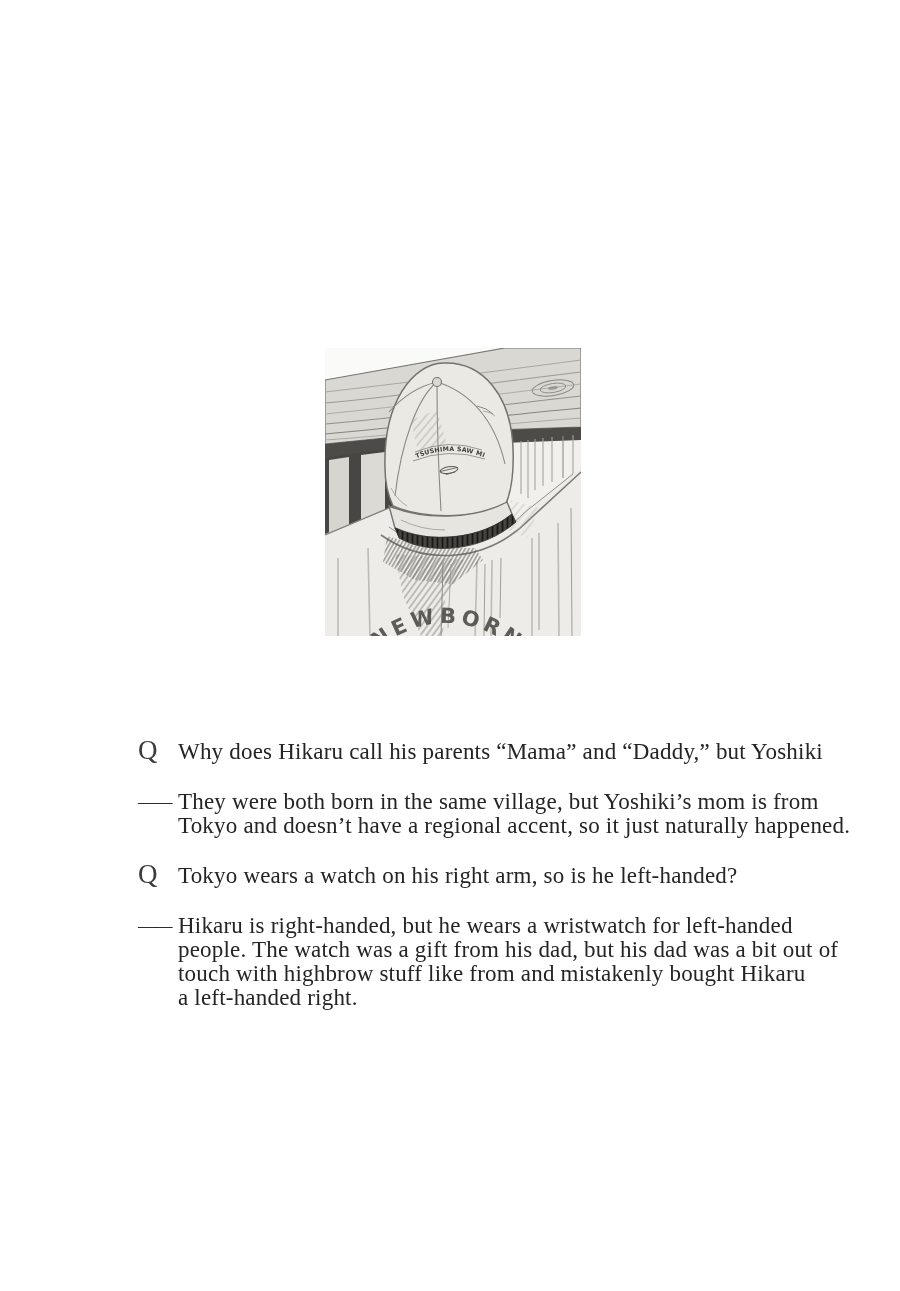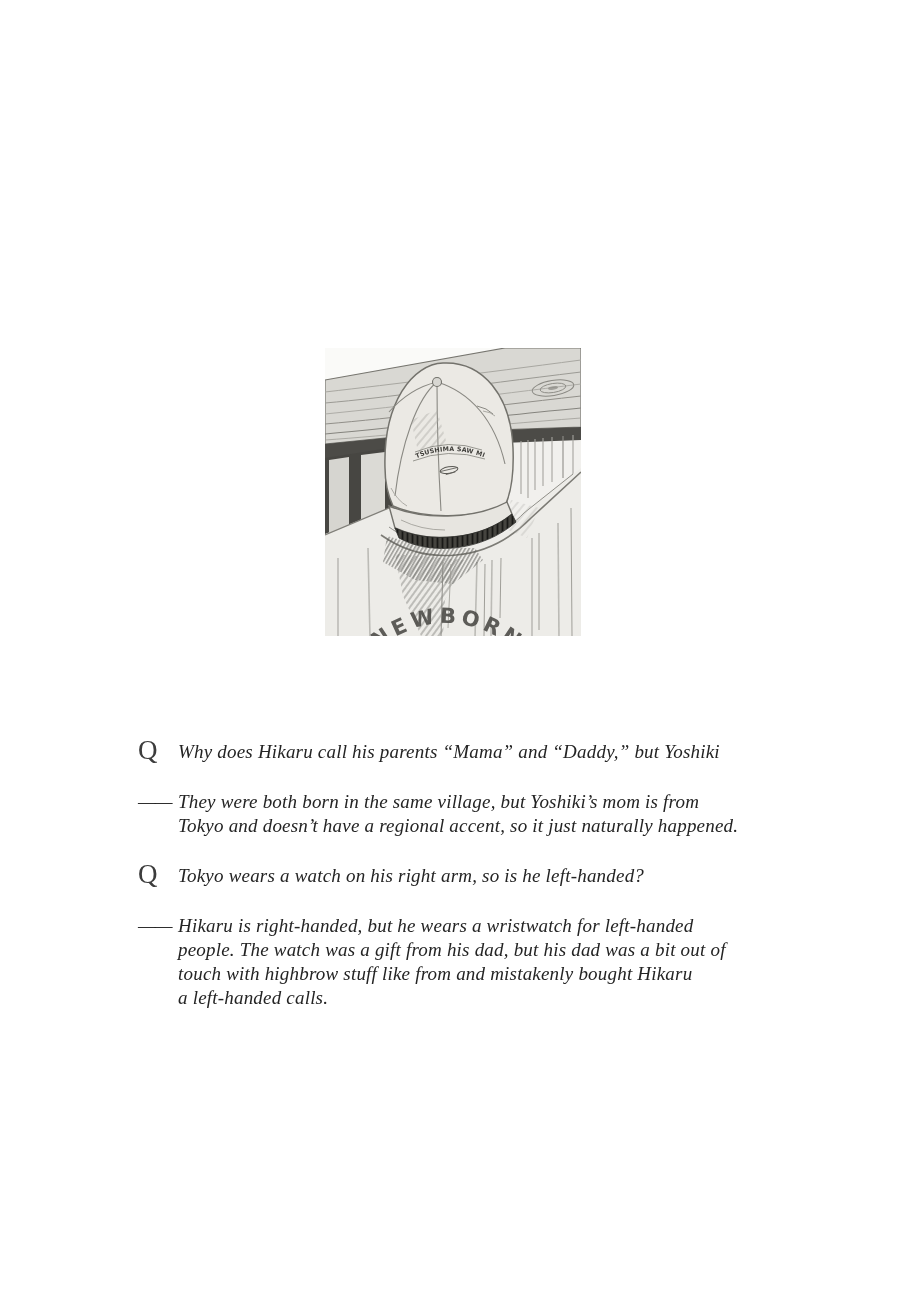--- a/index.html
+++ b/index.html
@@ -17,21 +17,21 @@
   .qa-item { display:flex; margin-bottom:26px; }
   .marker { flex:0 0 40px; user-select:none; }
   .marker.q {
     font-size:27px; line-height:26px; margin-top:-3px; color:#3c3c3c;
     font-family:"Liberation Serif", serif;
   }
   .marker.dash {
     font-size:18px; line-height:24px; letter-spacing:-1.5px; color:#242424;
     white-space:nowrap; overflow:visible;
   }
-  .lines { font-size:19px; line-height:24px; letter-spacing:0.2px;font-style:italic; }
+  .lines { font-size:23px; line-height:24px; letter-spacing:0.2px; }
   .lines div { white-space:nowrap; }
 </style>
 </head>
 <body>
 
 <figure class="illustration">
   <svg viewBox="0 0 256 288" xmlns="http://www.w3.org/2000/svg">
     <defs>
       <pattern id="diag" width="5" height="5" patternUnits="userSpaceOnUse" patternTransform="rotate(36)">
         <line x1="1" y1="0" x2="1" y2="5" stroke="#6f6e6a" stroke-width="0.9"></line>
@@ -185,17 +185,17 @@
       <div>Tokyo wears a watch on his right arm, so is he left-handed?</div>
     </div>
   </div>
 
   <div class="qa-item">
     <span class="marker dash">——</span>
     <div class="lines">
       <div>Hikaru is right-handed, but he wears a wristwatch for left-handed</div>
       <div>people. The watch was a gift from his dad, but his dad was a bit out of</div>
       <div>touch with highbrow stuff like from and mistakenly bought Hikaru</div>
-      <div>a left-handed calls.</div>
+      <div>a left-handed right.</div>
     </div>
   </div>
 
 </section>
 
 </body></html>

